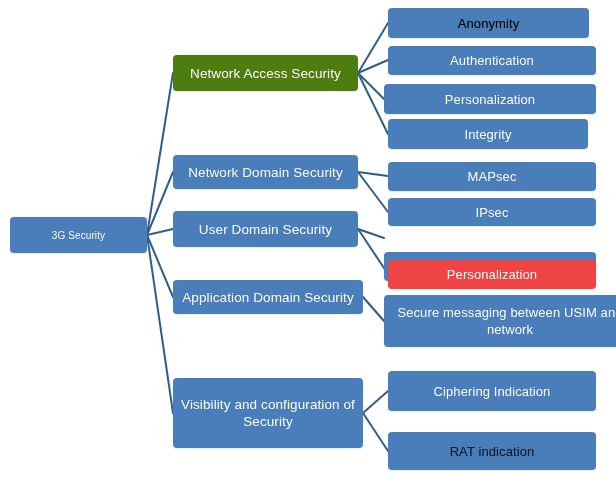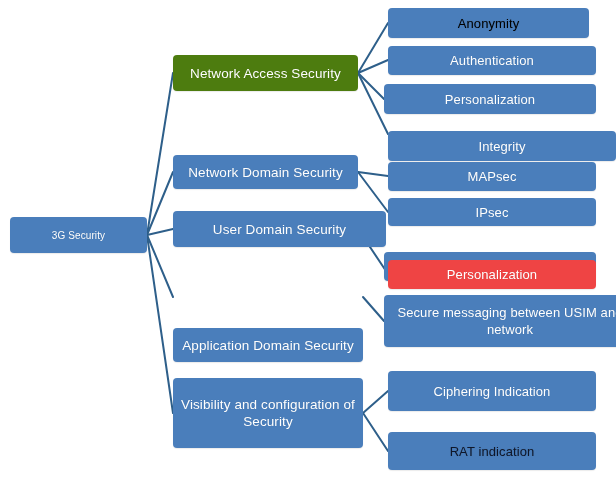--- a/index.html
+++ b/index.html
@@ -77,39 +77,39 @@
     </svg>
 <div class="node root" style="left: 10px; top: 217px; width: 137px; height: 36px; background: rgb(74, 126, 187); color: rgb(255, 255, 255);">
       <span class="label">3G Security</span>
     </div>
     <div class="node level1" style="left: 173px; top: 55px; width: 185px; height: 36px; background: #4d7c0f; color: rgb(255, 255, 255);">
       <span class="label">Network Access Security</span>
     </div>
     <div class="node level1" style="left: 173px; top: 155px; width: 185px; height: 34px; background: rgb(74, 126, 187); color: rgb(255, 255, 255);">
       <span class="label">Network Domain Security</span>
     </div>
-    <div class="node level1" style="left: 173px; top: 211px; width: 213px; height: 36px; background: rgb(74, 126, 187); color: rgb(255, 255, 255);">
+    <div class="node level1" style="left: 173px; top: 211px; width: 185px; height: 36px; background: rgb(74, 126, 187); color: rgb(255, 255, 255);">
       <span class="label">User Domain Security</span>
     </div>
-    <div class="node level1" style="left: 173px; top: 280px; width: 190px; height: 34px; background: rgb(74, 126, 187); color: rgb(255, 255, 255); margin-top: 48px;">
+    <div class="node level1" style="left: 173px; top: 280px; width: 190px; height: 34px; background: rgb(74, 126, 187); color: rgb(255, 255, 255);">
       <span class="label">Application Domain Security</span>
     </div>
     <div class="node level1" style="left: 173px; top: 378px; width: 190px; height: 70px; background: rgb(74, 126, 187); color: rgb(255, 255, 255); justify-content: center;">
       <span class="label">Visibility and configuration of Security</span>
     </div>
     <div class="node level2" style="left: 388px; top: 8px; width: 201px; height: 30px; background: rgb(74, 126, 187); color: #000000;">
       <span class="label">Anonymity</span>
     </div>
     <div class="node level2" style="left: 388px; top: 46px; width: 208px; height: 29px; background: rgb(74, 126, 187); color: rgb(255, 255, 255); justify-content: flex-end;">
       <span class="label">Authentication</span>
     </div>
     <div class="node level2" style="left: 384px; top: 84px; width: 212px; height: 30px; background: rgb(74, 126, 187); color: rgb(255, 255, 255);">
       <span class="label">Personalization</span>
     </div>
-    <div class="node level2" style="left: 388px; top: 119px; width: 228px; height: 30px; background: rgb(74, 126, 187); color: rgb(255, 255, 255); margin-top: 12px;">
+    <div class="node level2" style="left: 388px; top: 119px; width: 200px; height: 30px; background: rgb(74, 126, 187); color: rgb(255, 255, 255);">
       <span class="label">Integrity</span>
     </div>
     <div class="node level2" style="left: 388px; top: 162px; width: 208px; height: 29px; background: rgb(74, 126, 187); color: rgb(255, 255, 255);">
       <span class="label">MAPsec</span>
     </div>
     <div class="node level2" style="left: 388px; top: 198px; width: 208px; height: 28px; background: rgb(74, 126, 187); color: rgb(255, 255, 255);">
       <span class="label">IPsec</span>
     </div>
     <div class="node level2" style="left: 384px; top: 224px; width: 212px; height: 29px; background: rgb(74, 126, 187); color: rgb(255, 255, 255); margin-top: 28px;">
       <span class="label">PIN lock</span>

